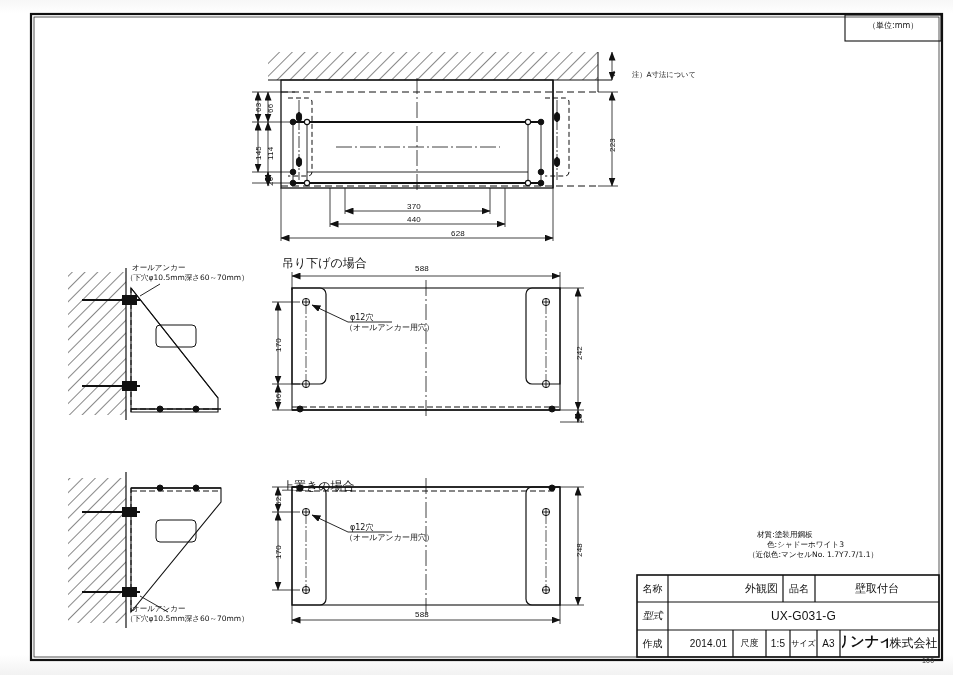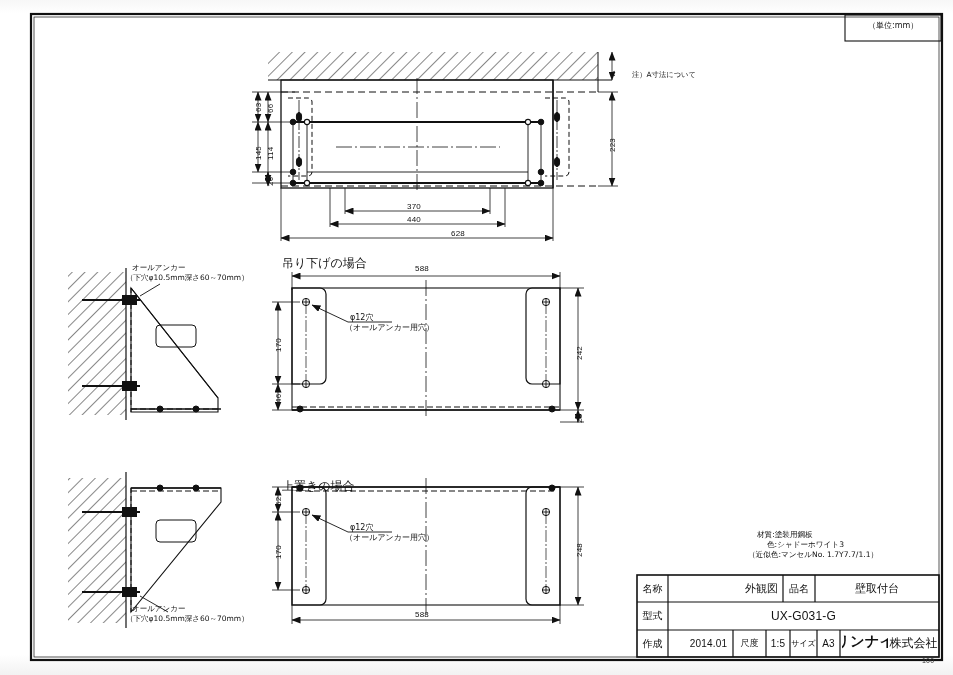--- a/index.html
+++ b/index.html
@@ -337,21 +337,21 @@
 
   <div class="lbl jp" style="left:757px;top:530px;font-size:7.6px;">材質:塗装用鋼板</div>
   <div class="lbl jp" style="left:767px;top:540px;font-size:7.6px;">色:シャドーホワイト3</div>
   <div class="lbl jp" style="left:748px;top:550px;font-size:7.6px;">（近似色:マンセルNo. 1.7Y7.7/1.1）</div>
 
   <div class="tb jp" style="left:637px;top:575px;width:31px;height:27px;font-size:10px;">名称</div>
   <div class="tb jp" style="left:668px;top:575px;width:115px;height:27px;font-size:11px;margin-left:36px;">外観図</div>
   <div class="tb jp" style="left:783px;top:575px;width:32px;height:27px;font-size:10px;">品名</div>
   <div class="tb jp" style="left:815px;top:575px;width:124px;height:27px;font-size:11px;">壁取付台</div>
 
-  <div class="tb jp" style="left:637px;top:602px;width:31px;height:28px;font-size:10px;">型式</div>
+  <div class="tb jp" style="left:637px;top:602px;width:31px;height:28px;font-size:10px;font-style:italic;">型式</div>
   <div class="tb num" style="left:668px;top:602px;width:271px;height:28px;font-size:12px;">UX-G031-G</div>
 
   <div class="tb jp" style="left:637px;top:630px;width:31px;height:27px;font-size:10px;">作成</div>
   <div class="tb num" style="left:668px;top:630px;width:65px;height:27px;font-size:10px;padding-left:8px;">2014.01</div>
   <div class="tb jp" style="left:733px;top:630px;width:33px;height:27px;font-size:9px;">尺度</div>
   <div class="tb num" style="left:766px;top:630px;width:24px;height:27px;font-size:10px;">1:5</div>
   <div class="tb jp" style="left:790px;top:630px;width:27px;height:27px;font-size:8px;">サイズ</div>
   <div class="tb num" style="left:817px;top:630px;width:23px;height:27px;font-size:10px;">A3</div>
   <div class="tb jp brand" style="left:842px;top:630px;width:46px;height:24px;font-size:14px;">リンナイ</div>
   <div class="tb jp" style="left:888px;top:630px;width:51px;height:27px;font-size:12px;">株式会社</div>

